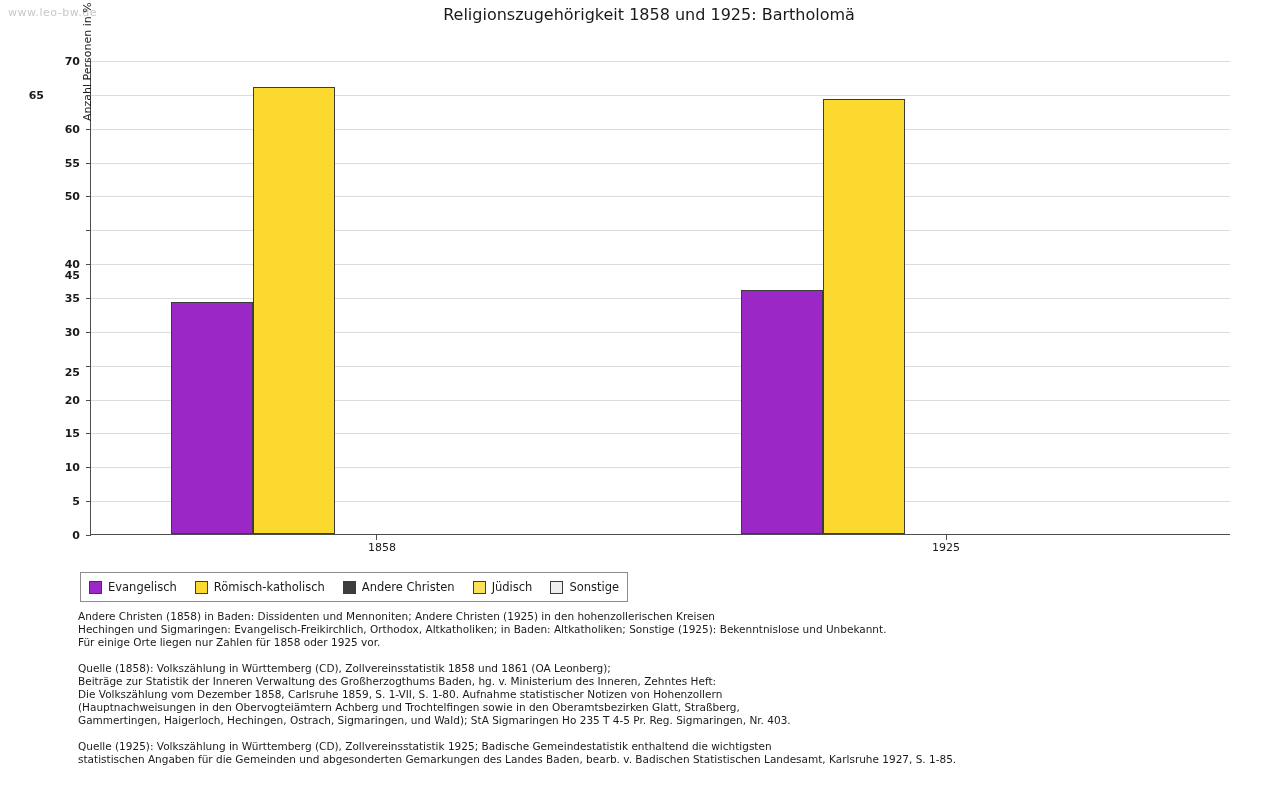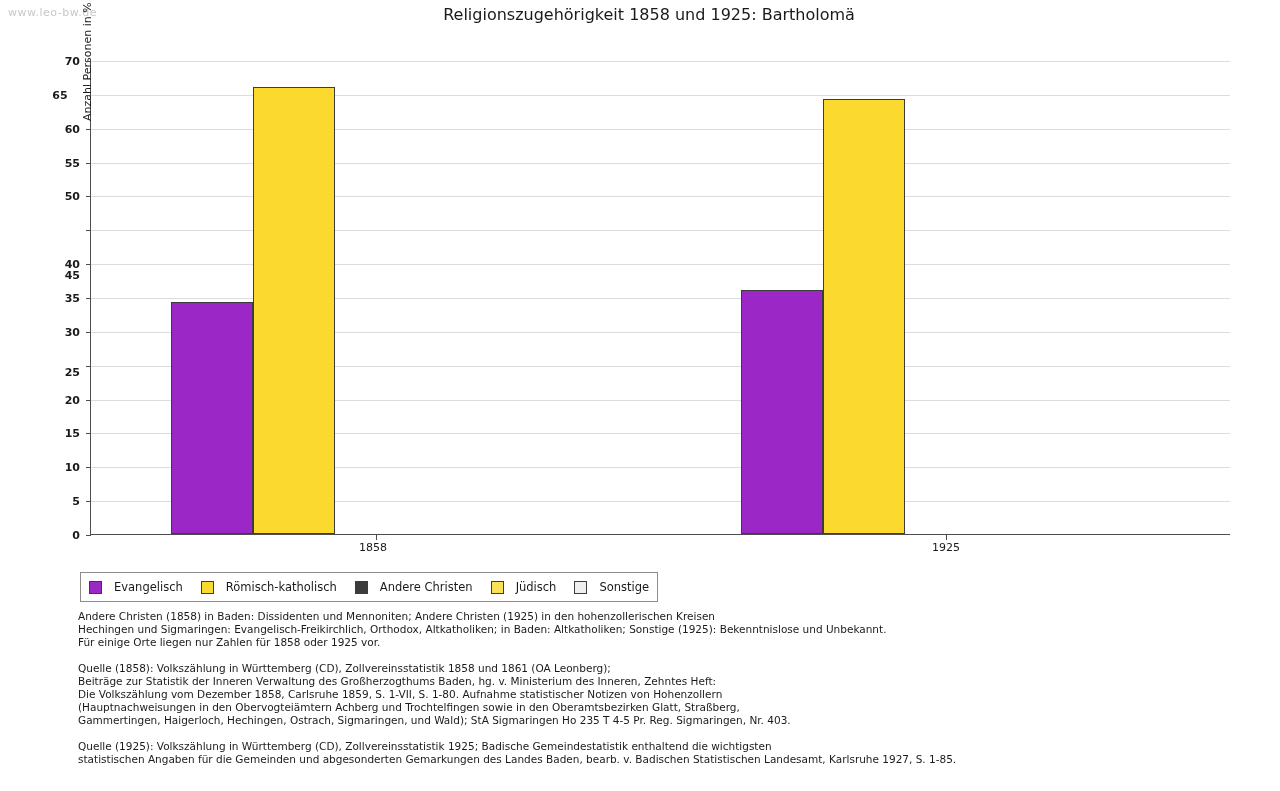--- a/index.html
+++ b/index.html
@@ -107,21 +107,21 @@
     background: #ffffff;
     padding: 4px 8px;
     display: flex;
     align-items: center;
     gap: 18px;
     height: 20px;
   }
   .legend-item {
     display: flex;
     align-items: flex-end;
-    gap: 12px;
+    gap: 6px;
     font-size: 11.5px;
     color: #1a1a1a;
   }
   .swatch {
     width: 11px;
     height: 11px;
     border: 1px solid #3c3c3c;
     display: inline-block;
   }
   
@@ -180,34 +180,34 @@
       <div class="tick-mark" style="top: 135.429px; left: -5px;"></div>
       <div class="tick-label" style="top: 135.429px; right: 1150px;">50</div>
       <div class="gridline" style="top: 101.571px;"></div>
       <div class="tick-mark" style="top: 101.571px; left: -5px;"></div>
       <div class="tick-label" style="top: 101.571px; right: 1150px;">55</div>
       <div class="gridline" style="top: 67.7143px;"></div>
       <div class="tick-mark" style="top: 67.7143px; left: -5px;"></div>
       <div class="tick-label" style="top: 67.7143px; right: 1150px;">60</div>
       <div class="gridline" style="top: 33.8571px;"></div>
       <div class="tick-mark" style="top: 33.8571px; left: -5px;"></div>
-      <div class="tick-label" style="top: 33.8571px; right: 1150px; text-align: center;">65</div>
+      <div class="tick-label" style="top: 33.8571px; right: 1186px;">65</div>
       <div class="gridline" style="top: 0px;"></div>
       <div class="tick-mark" style="top: 0px; left: -5px;"></div>
       <div class="tick-label" style="top: 0px; right: 1150px;">70</div>
     </div>
   <div id="bars-layer">
       <div class="bar" style="left: 80px; width: 82px; height: 231.583px; background: rgb(155, 39, 198);"></div>
       <div class="bar" style="left: 162px; width: 82px; height: 446.914px; background: rgb(251, 217, 46);"></div>
       <div class="bar" style="left: 650px; width: 82px; height: 244.449px; background: rgb(155, 39, 198);"></div>
       <div class="bar" style="left: 732px; width: 82px; height: 434.726px; background: rgb(251, 217, 46);"></div>
     </div>
   <div id="xticks-layer">
       <div class="xtick-mark" style="left: 285px;"></div>
-      <div class="xtick-label" style="left: 282px;">1858</div>
+      <div class="xtick-label" style="left: 291px;">1858</div>
       <div class="xtick-mark" style="left: 855px;"></div>
       <div class="xtick-label" style="left: 855px;">1925</div>
     </div>
 </div>
 
 <div id="legend">
     <div class="legend-item">
       <span class="swatch" style="background: rgb(155, 39, 198);"></span>
       <span>Evangelisch</span>
     </div>

